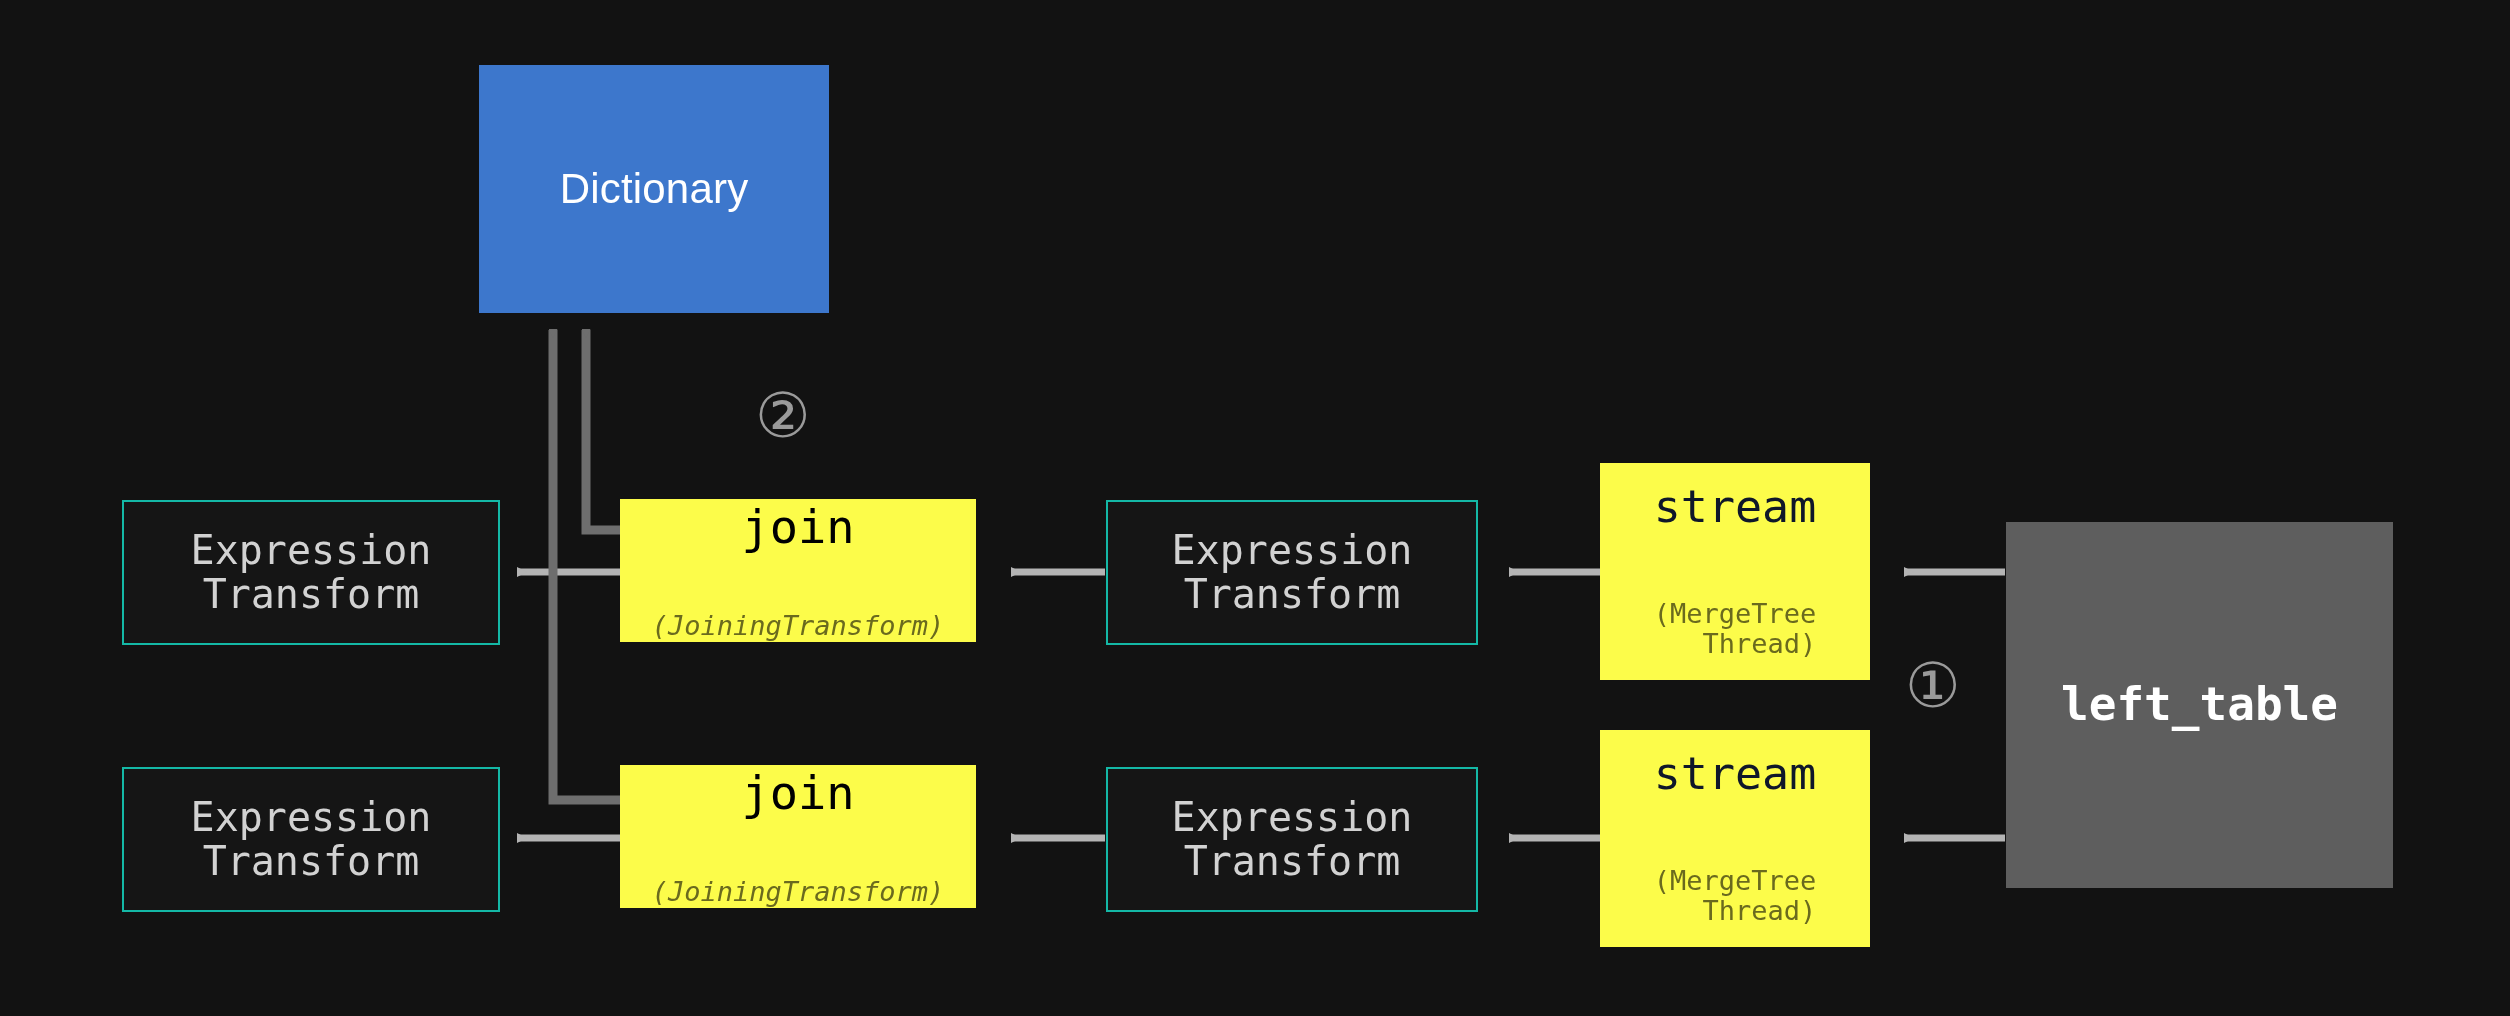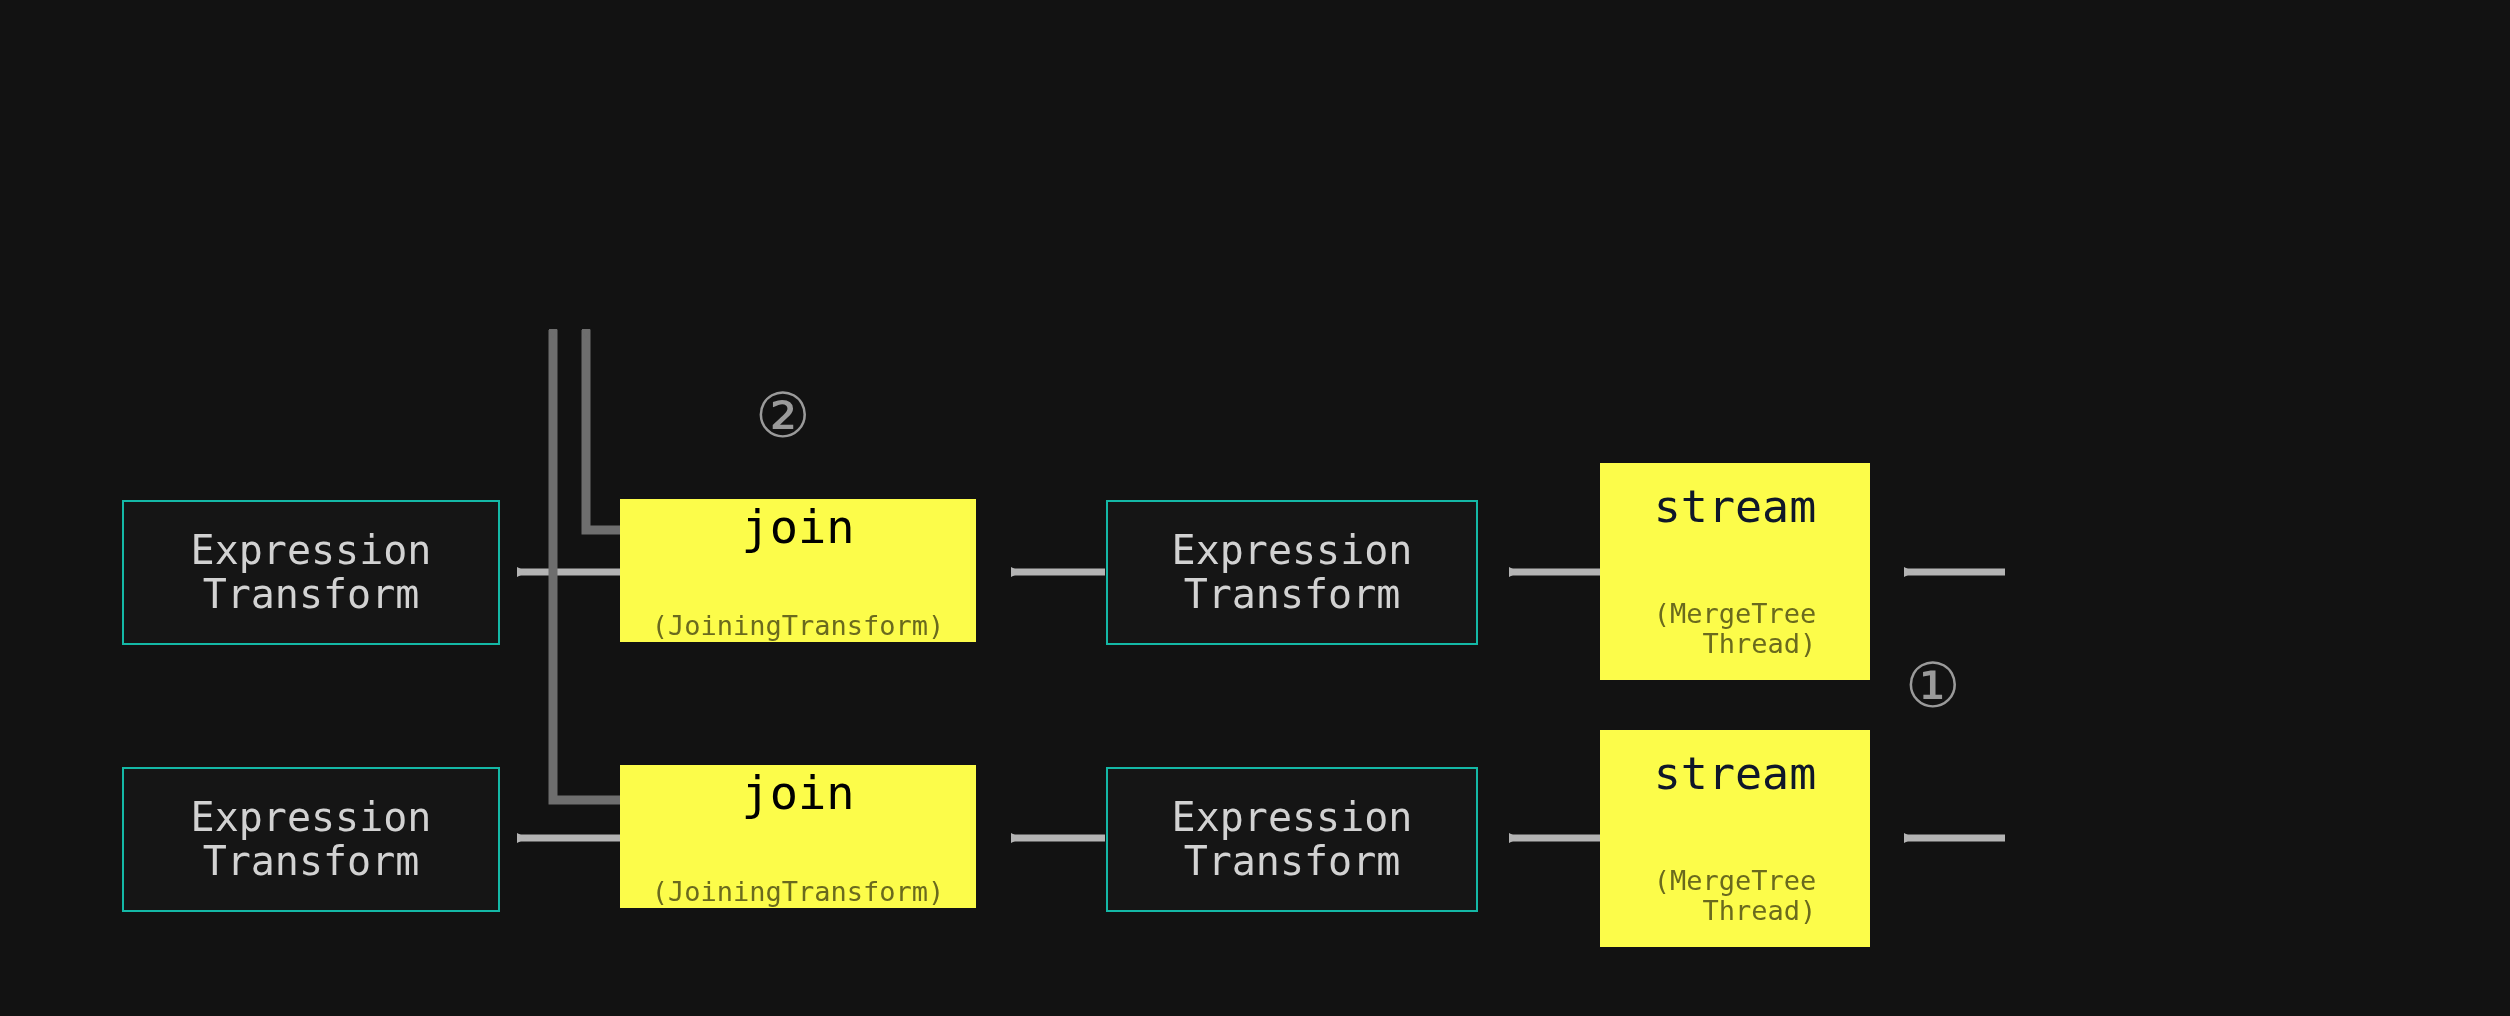--- a/index.html
+++ b/index.html
@@ -61,20 +61,21 @@
   }
   .node-join .title {
     font-size: 47px;
     color: #000;
     line-height: 1;
   }
   .node-join .sub {
     font-size: 27px;
     color: #6a6a1e;
     line-height: 1;
+    font-style: italic;
   }
   .node-stream .title {
     font-size: 45px;
     color: #0f172a;
     line-height: 1;
   }
   .node-stream .sub {
     font-size: 27px;
     color: #6a6a1e;
     line-height: 1.1;
@@ -138,20 +139,23 @@
     </g>
 
     <g stroke="#6e6e6e" stroke-width="9" fill="none">
 
       <path d="M620,530 L586,530 L586,330" marker-end="url(#ah-dark)"></path>
 
       <path d="M620,800 L553,800 L553,330" marker-end="url(#ah-dark)"></path>
     </g>
   </svg>
 
+  <div class="node node-dictionary" style="left:479px; top:65px; width:350px; height:248px;">
+    <span>Dictionary</span>
+  </div>
 
   <div class="node node-expr" style="left:122px; top:500px; width:378px; height:145px;">
     <span class="ln">Expression</span>
     <span class="ln">Transform</span>
   </div>
 
   <div class="node node-expr" style="left:122px; top:767px; width:378px; height:145px;">
     <span class="ln">Expression</span>
     <span class="ln">Transform</span>
   </div>
@@ -181,18 +185,21 @@
     <span class="sub" style="margin-top:26px;">(MergeTree
 Thread)</span>
   </div>
 
   <div class="node node-yellow node-stream" style="left:1600px; top:730px; width:270px; height:217px;">
     <span class="title">stream</span>
     <span class="sub" style="margin-top:26px;">(MergeTree
 Thread)</span>
   </div>
 
+  <div class="node node-table" style="left:2006px; top:522px; width:387px; height:366px;">
+    <span>left_table</span>
+  </div>
 
   <div class="marker" style="left:1905px; top:655px;">①</div>
 
   <div class="marker" style="left:755px; top:385px;">②</div>
 
 </div>
 
 </body></html>

